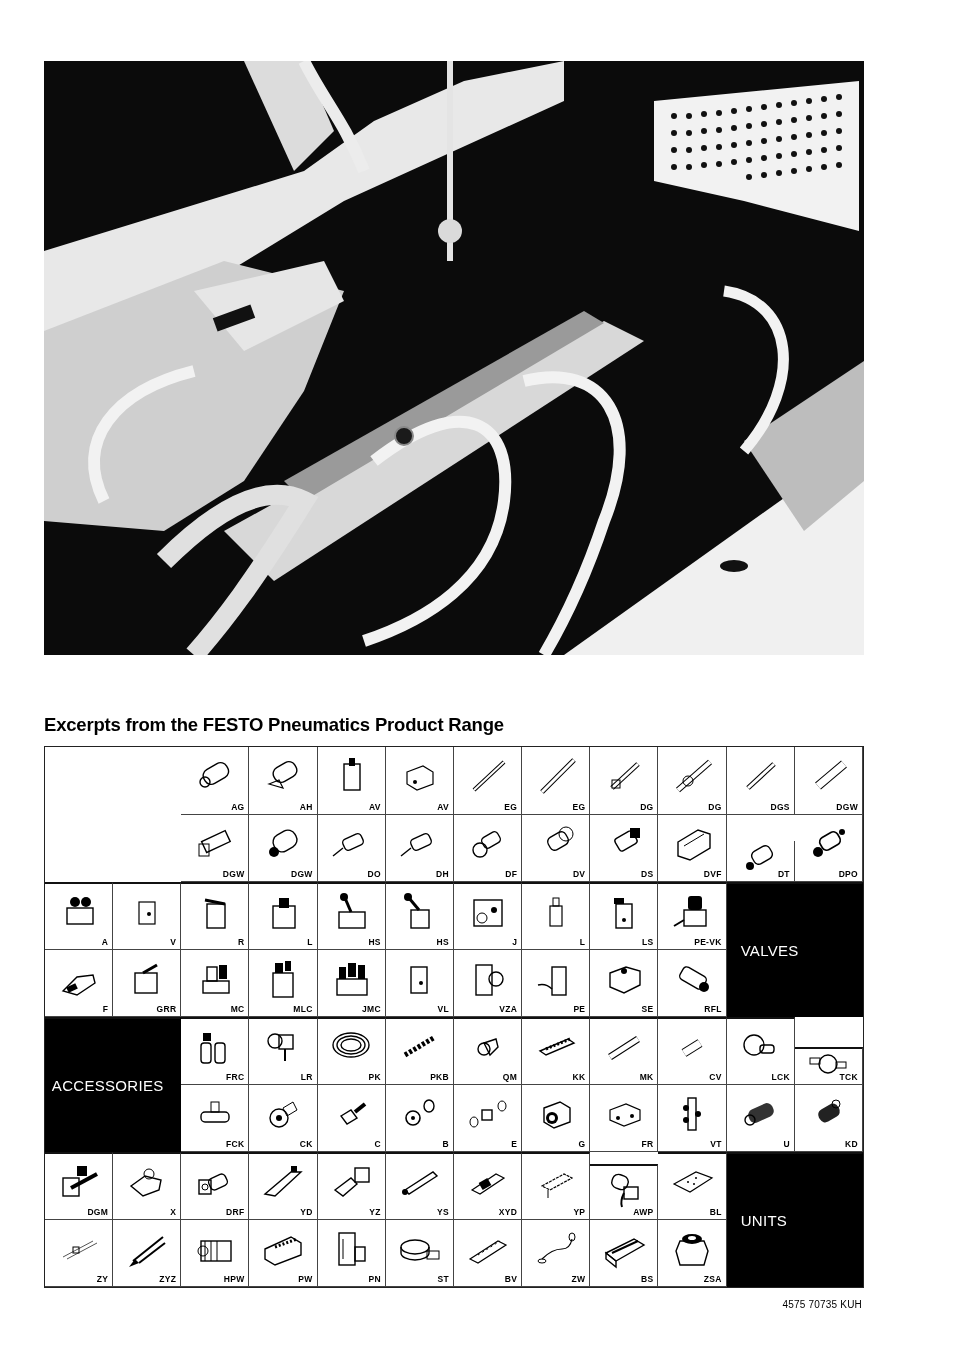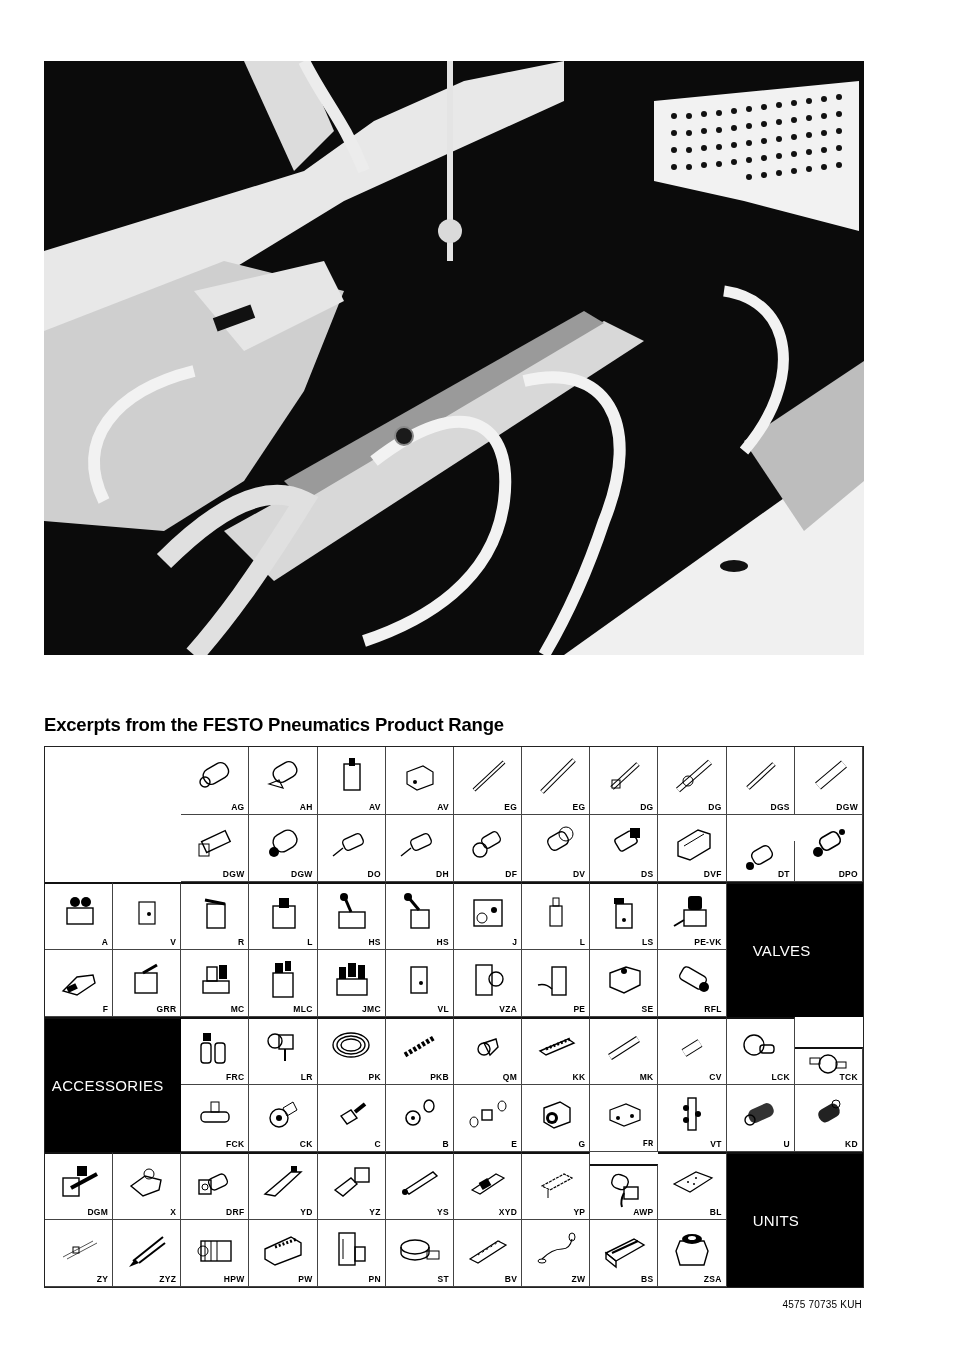--- a/index.html
+++ b/index.html
@@ -15,21 +15,21 @@
   
   .grid { position:absolute; left:44px; top:746px; width:820px; height:542px; display:grid;
           grid-template-columns:repeat(12, 1fr); grid-template-rows:repeat(8, 1fr);
           border:1px solid #222; box-sizing:border-box; }
   .cell { position:relative; border-right:1px solid #444; border-bottom:1px solid #444; background:#fff; box-sizing:border-box; overflow:hidden; }
   .cell .code { position:absolute; right:4px; bottom:2px; font-size:8.5px; font-weight:bold; letter-spacing:0.3px; }
   .cell .ico { position:absolute; left:50%; top:44%; transform:translate(-50%,-50%); width:44px; height:40px; }
   .cell .ico svg { width:100%; height:100%; }
   .cat { background:#000; color:#fff; display:flex; align-items:center; justify-content:center; font-size:15px; letter-spacing:0.3px; border-right:1px solid #000; border-bottom:1px solid #000; }
   .cat.left span { margin-left:-10px; }
-  .cat.right { justify-content:flex-start; padding-left:26px; }
+  .cat.right { justify-content:flex-start; padding-left:14px; }
   .row-sep { border-top:2px solid #111; }
 
   .footer { position:absolute; right:92px; top:1299px; font-size:10px; letter-spacing:0.2px; }
 </style>
 </head>
 <body>
 
 <div class="photo">
   <svg viewBox="0 0 820 594" preserveAspectRatio="none">
     <rect width="820" height="594" fill="#0b0b0b"></rect>
@@ -544,21 +544,21 @@
       <span class="code">E</span>
     </div>
   <div class="cell" style="grid-column:8;grid-row:6;">
       <div class="ico"><svg viewBox="0 0 44 40">
           <polygon points="10,14 26,8 36,14 36,28 20,34 10,28" fill="none" stroke="#000" stroke-width="1.4"></polygon>
           <circle cx="18" cy="24" r="6" fill="#000"></circle>
           <circle cx="18" cy="24" r="3" fill="#fff"></circle>
         </svg></div>
       <span class="code">G</span>
     </div>
-  <div class="cell" style="grid-column:9;grid-row:6;font-family:Liberation Mono, monospace;">
+  <div class="cell" style="grid-column:9;grid-row:6;">
       <div class="ico"><svg viewBox="0 0 44 40">
           <polygon points="8,16 24,10 38,16 38,26 22,32 8,26" fill="none" stroke="#000" stroke-width="1.2"></polygon>
           <circle cx="16" cy="24" r="2" fill="#000"></circle>
           <circle cx="30" cy="22" r="2" fill="#000"></circle>
         </svg></div>
       <span class="code">FR</span>
     </div>
   <div class="cell" style="grid-column:10;grid-row:6;">
       <div class="ico"><svg viewBox="0 0 44 40">
           <rect x="18" y="4" width="8" height="32" fill="none" stroke="#000" stroke-width="1.4"></rect>

